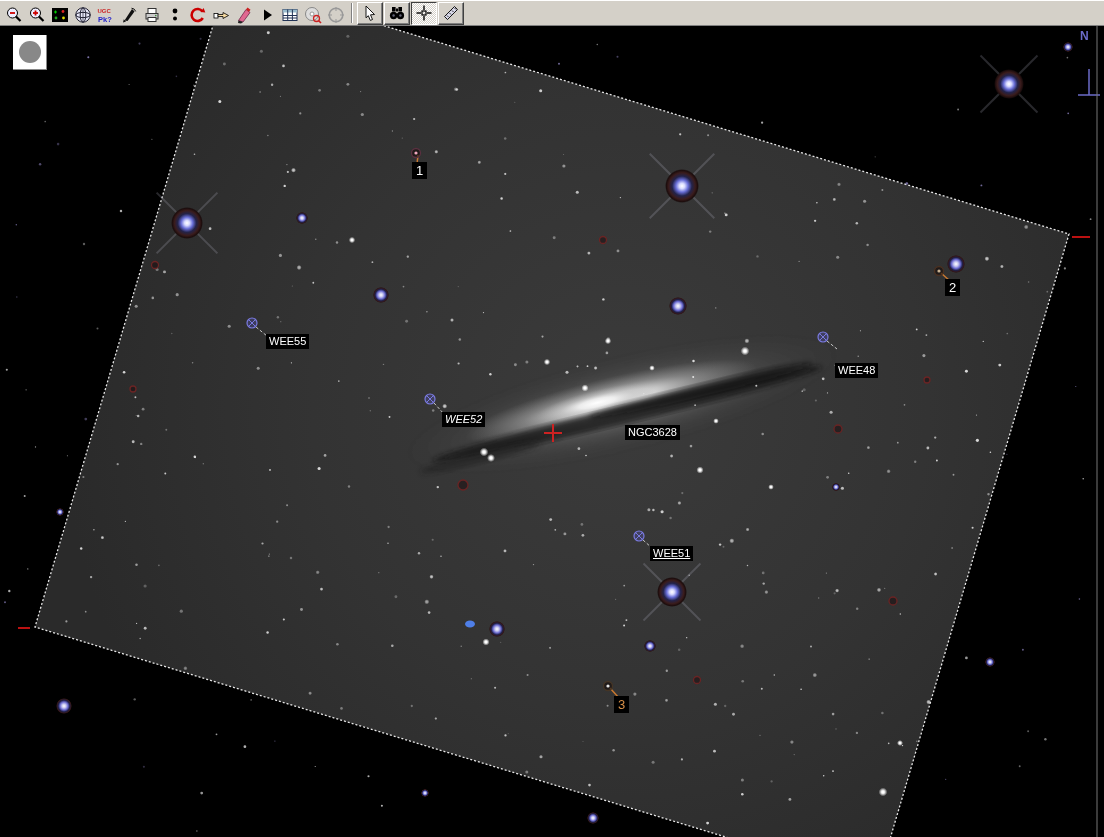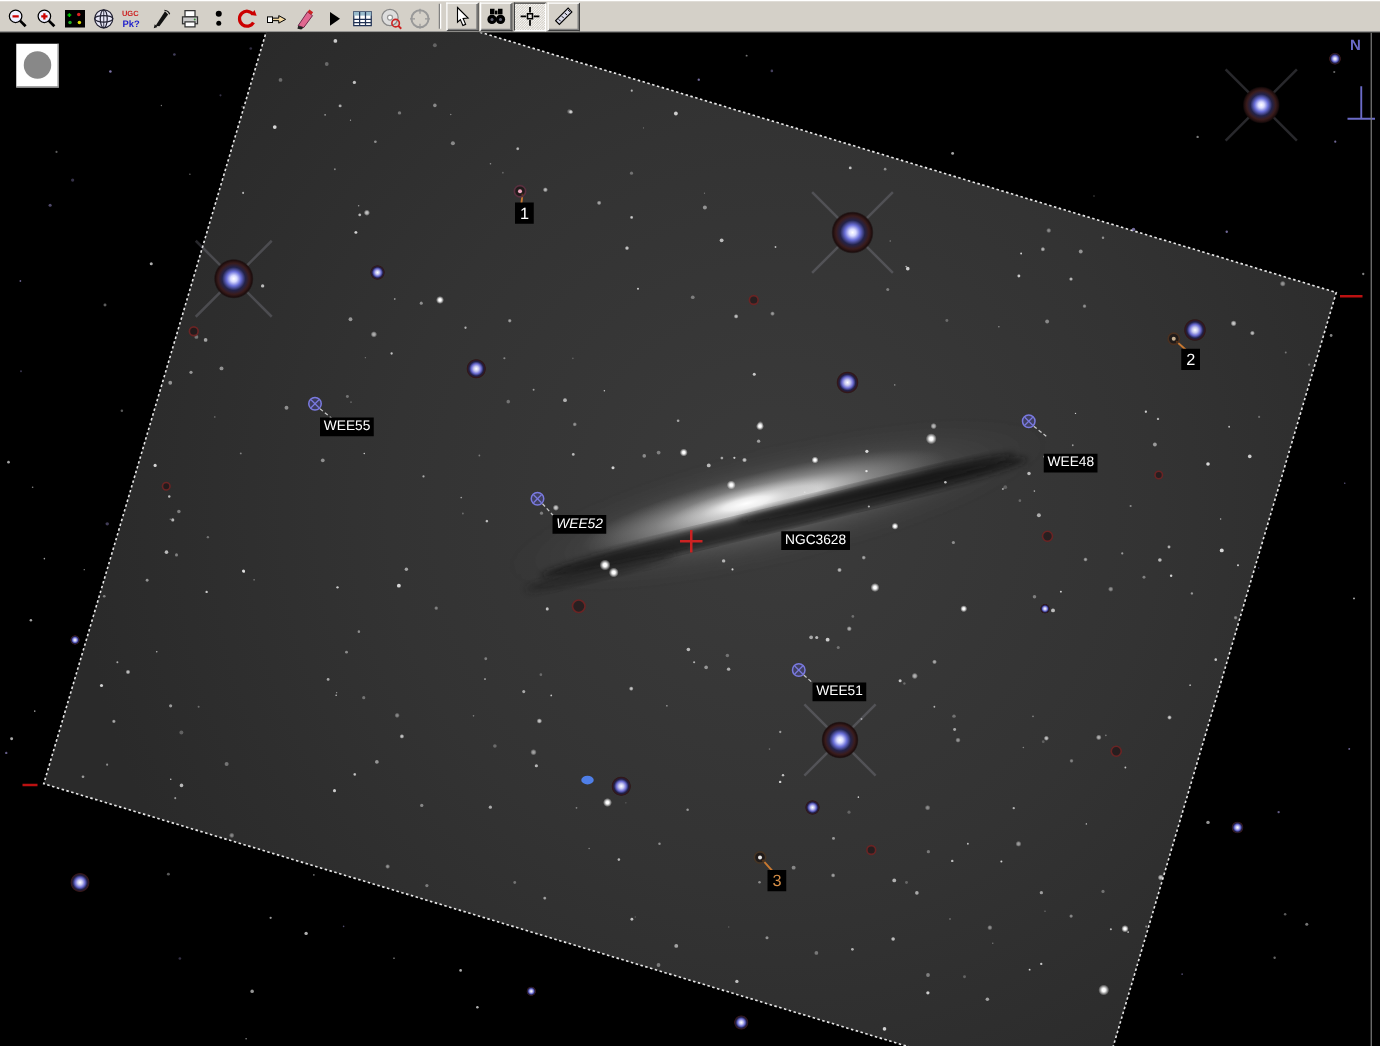--- a/index.html
+++ b/index.html
@@ -770,22 +770,22 @@
 </g>
       <line x1="18" y1="602" x2="30" y2="602" stroke="#bb1111" stroke-width="2"></line>
       <line x1="1072" y1="211" x2="1090" y2="211" stroke="#bb1111" stroke-width="2"></line>
       <line x1="1097" y1="0" x2="1097" y2="811" stroke="#777" stroke-width="1"></line>
     </svg>
   <div id="fov-legend">
     <div class="circle" style="background: rgb(136, 136, 136);"></div>
   </div>
   <div id="north-label" style="left: 1080px; top: 3px;">N</div>
   <div id="labels-layer">
-      <div class="lbl" style="left: 256px; top: 308px;">WEE55</div>
+      <div class="lbl" style="left: 266px; top: 308px;">WEE55</div>
       <div class="lbl" style="left: 442px; top: 386px; font-style: italic;">WEE52</div>
       <div class="lbl" style="left: 835px; top: 337px;">WEE48</div>
-      <div class="lbl" style="left: 650px; top: 520px;">WEE51</div>
+      <div class="lbl" style="left: 650px; top: 520px; text-decoration: underline;">WEE51</div>
       <div class="lbl" style="left: 625px; top: 399px;">NGC3628</div>
       <div class="lbl num" style="left: 412px; top: 136px; color: rgb(255, 255, 255);">1</div>
       <div class="lbl num" style="left: 945px; top: 253px; color: rgb(255, 255, 255);">2</div>
       <div class="lbl num" style="left: 614px; top: 670px; color: rgb(216, 144, 72);">3</div>
     </div>
 </div>
 
 </body></html>

